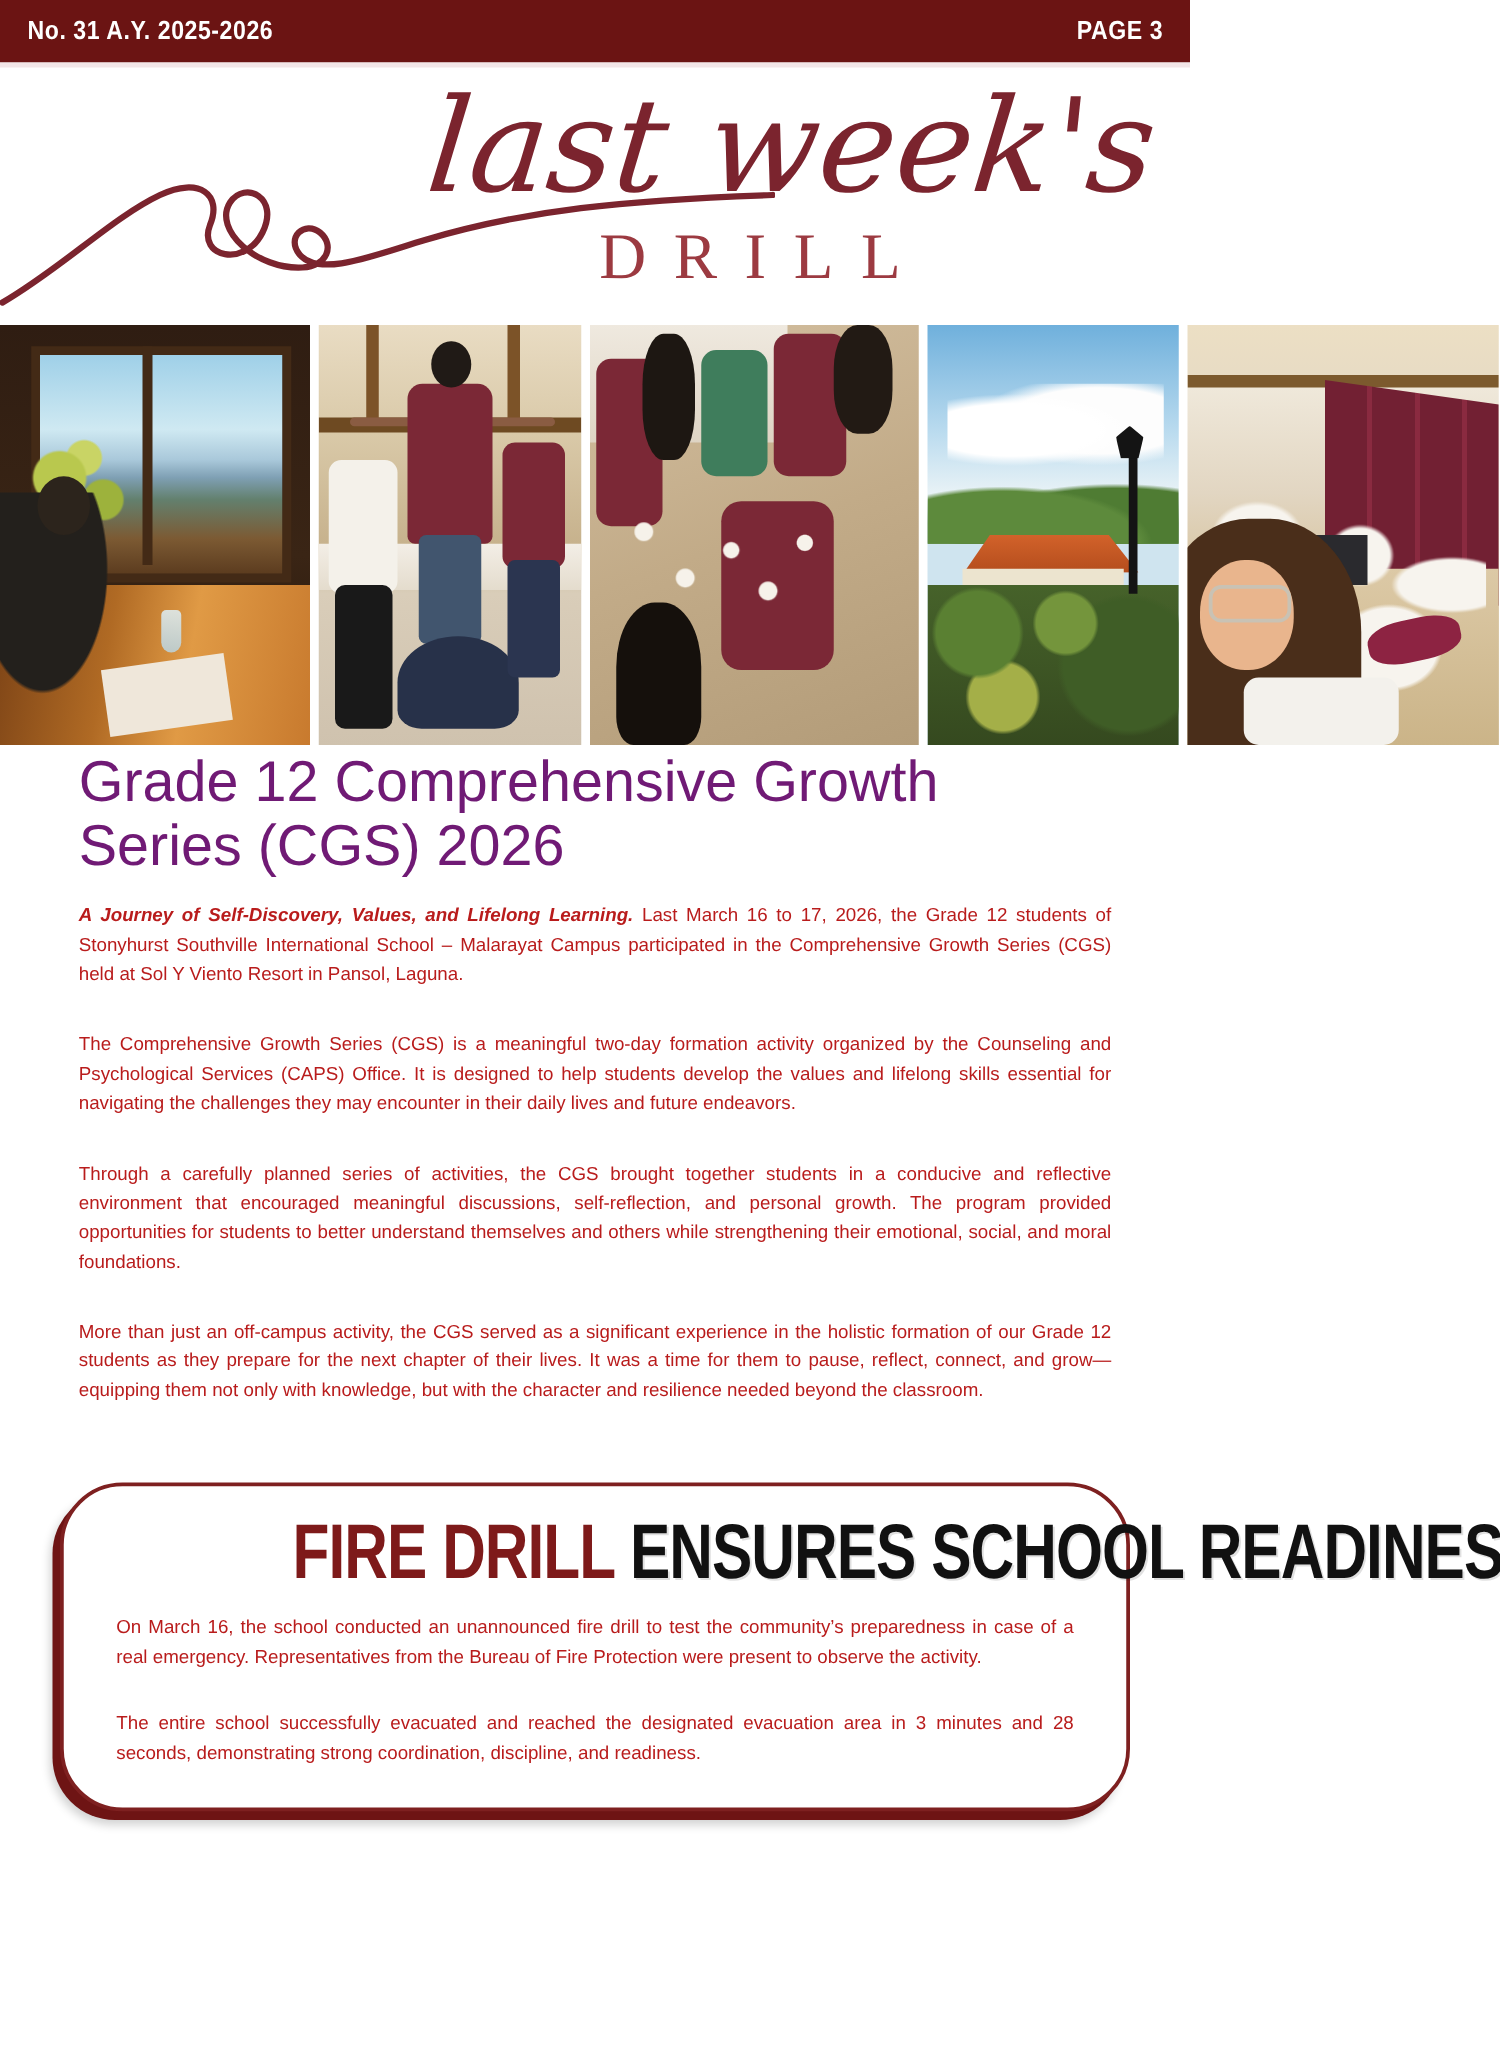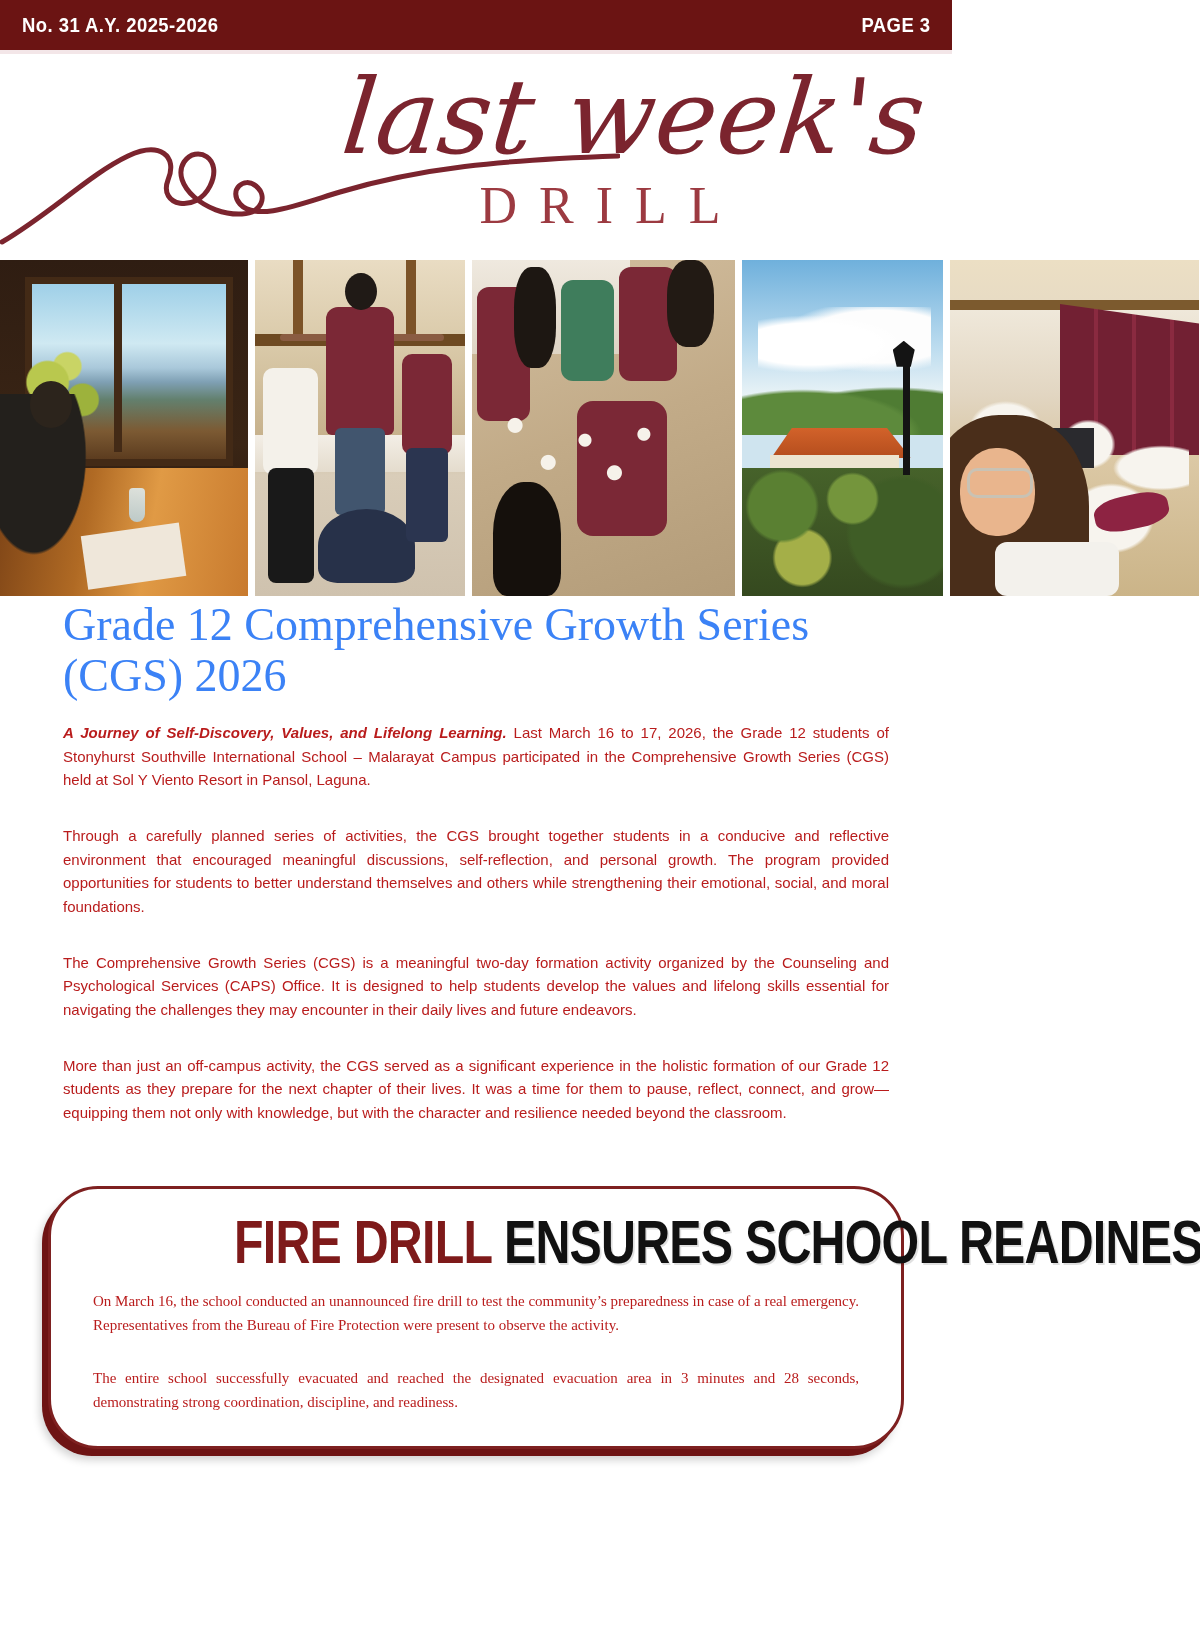--- a/index.html
+++ b/index.html
@@ -87,32 +87,32 @@
   .ph5 .hair{left:-10%;top:46%;width:66%;height:60%;background:#4a2e1a;border-radius:45% 45% 30% 30%;}
   .ph5 .face{left:4%;top:56%;width:30%;height:26%;background:#e9b58d;border-radius:48%;}
   .ph5 .glasses{left:7%;top:62%;width:24%;height:7%;border:3px solid #c9c2b4;border-radius:10px;background:transparent;}
   .ph5 .shirt{left:18%;top:84%;width:50%;height:16%;background:#f3f1ec;border-radius:12px;}
   .ph5 .laptop{left:40%;top:50%;width:18%;height:12%;background:#2a2a2e;}
 
   
   .article{padding:0 63px;}
   .headline{margin-top:8px;color:#cf5420;font-weight:800;font-size:66px;line-height:1;white-space:nowrap;}
   .headline span{display:inline-block;transform:scaleX(.87);transform-origin:left center;letter-spacing:-1px;}
-  .subtitle{font-family:Liberation Serif, serif;font-size:46px;line-height:1.1;color:#3b82f6;margin-top:4px;letter-spacing:0;}
+  .subtitle{font-family:Liberation Sans, sans-serif;font-size:46px;line-height:1.1;color:#701a75;margin-top:4px;letter-spacing:0;}
   .body-copy{font-size:15px;line-height:1.56;color:#b91c1c;text-align:justify;}
   .body-copy p{margin:0 0 33px 0;}
   .body-copy p:first-child{margin-top:20px;}
   .lead-bold{font-weight:700;font-style:italic;}
 
   
   .firebox{margin:62px 48px 0 48px;border:3px solid #7e2020;border-radius:50px;box-shadow:-6px 7px 0 #6e1414,-8px 11px 8px rgba(0,0,0,.18);padding:20px 42px 26px 42px;box-sizing:border-box;background:#ffffff;}
   .fire-title{text-align:center;font-weight:800;font-size:62px;line-height:1.05;white-space:nowrap;color:#111111;}
   .fire-title .squeeze{display:inline-block;transform:scaleX(.78);transform-origin:center;letter-spacing:-1px;text-shadow:2px 2px 0 rgba(0,0,0,.12);}
   .fire-accent{color:#7e1a1a;text-shadow:none;}
-  .firebox .body-copy p{margin:0 0 30px 0;font-family:Liberation Serif, serif;}
+  .firebox .body-copy p{margin:0 0 30px 0;}
   .firebox .body-copy p:first-child{margin-top:16px;}
   .firebox .body-copy p:last-child{margin-bottom:6px;}
 </style>
 </head>
 <body>
 
 <div class="page">
 
   <div class="topbar">
     <span class="tb-left">No. 31 A.Y. 2025-2026</span>
@@ -185,22 +185,22 @@
       <div class="face"></div>
       <div class="glasses"></div>
       <div class="shirt"></div>
     </div>
   </div>
 
   <div class="article">
     <div class="subtitle">Grade 12 Comprehensive Growth Series (CGS) 2026</div>
     <div class="body-copy">
       <p><span class="lead-bold">A Journey of Self-Discovery, Values, and Lifelong Learning.</span><span>  Last March 16 to 17, 2026, the Grade 12 students of Stonyhurst Southville International School – Malarayat Campus participated in the Comprehensive Growth Series (CGS) held at Sol Y Viento Resort in Pansol, Laguna.</span></p>
+      <p>The Comprehensive Growth Series (CGS) is a meaningful two-day formation activity organized by the Counseling and Psychological Services (CAPS) Office. It is designed to help students develop the values and lifelong skills essential for navigating the challenges they may encounter in their daily lives and future endeavors.</p>
       <p>Through a carefully planned series of activities, the CGS brought together students in a conducive and reflective environment that encouraged meaningful discussions, self-reflection, and personal growth. The program provided opportunities for students to better understand themselves and others while strengthening their emotional, social, and moral foundations.</p>
-      <p>The Comprehensive Growth Series (CGS) is a meaningful two-day formation activity organized by the Counseling and Psychological Services (CAPS) Office. It is designed to help students develop the values and lifelong skills essential for navigating the challenges they may encounter in their daily lives and future endeavors.</p>
       <p>More than just an off-campus activity, the CGS served as a significant experience in the holistic formation of our Grade 12 students as they prepare for the next chapter of their lives. It was a time for them to pause, reflect, connect, and grow—equipping them not only with knowledge, but with the character and resilience needed beyond the classroom.</p>
     </div>
   </div>
 
   <div class="firebox">
     <div class="fire-title">
       <span class="squeeze"><span class="fire-accent">FIRE DRILL</span><span> ENSURES SCHOOL READINESS</span></span>
     </div>
     <div class="body-copy">
       <p>On March 16, the school conducted an unannounced fire drill to test the community’s preparedness in case of a real emergency. Representatives from the Bureau of Fire Protection were present to observe the activity.</p>

